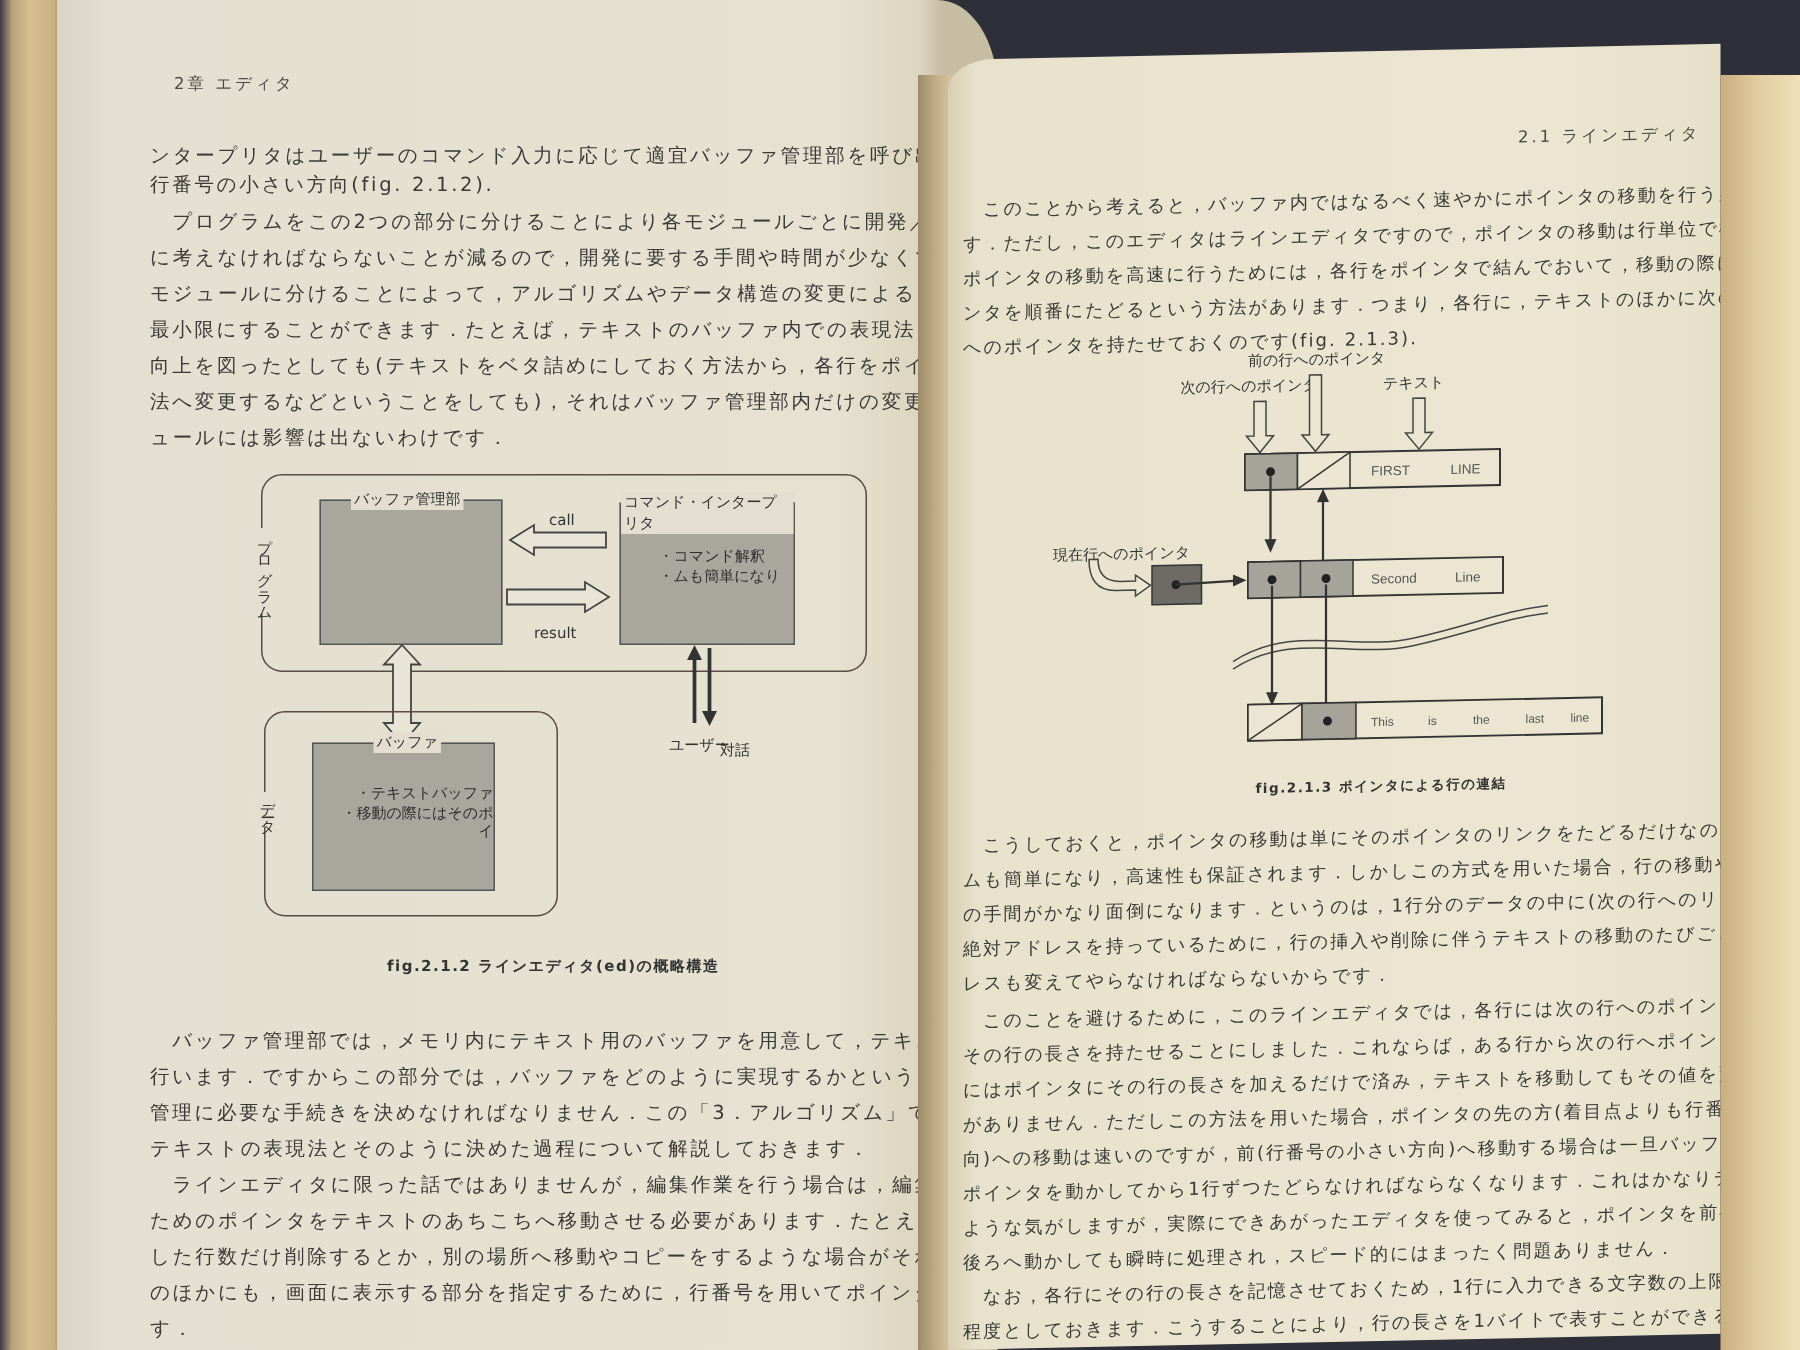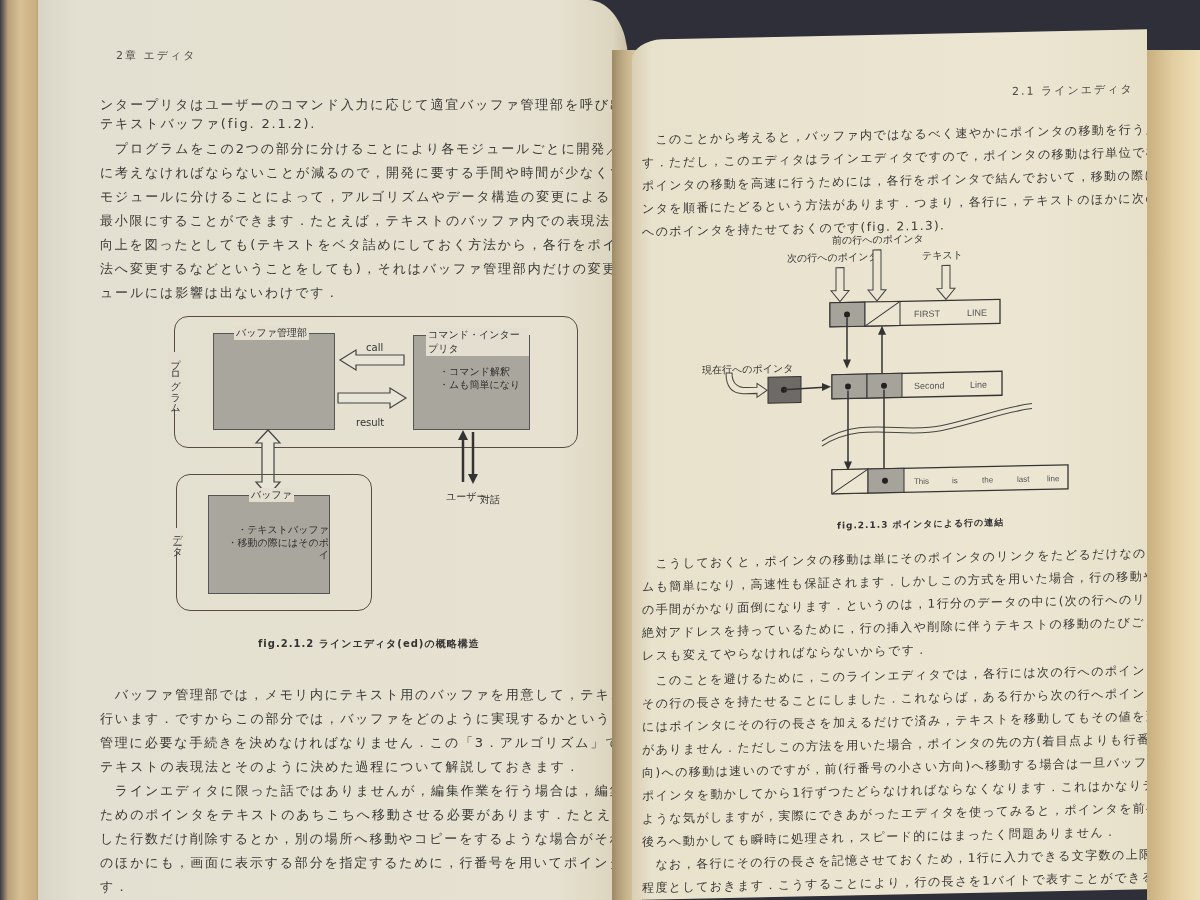--- a/index.html
+++ b/index.html
@@ -1,18 +1,18 @@
 <!DOCTYPE html>
 <html><head>
 <meta charset="utf-8">
 <style>
   html,body{margin:0;padding:0;}
   body{width:1200px;height:900px;overflow:hidden;background:#2e2f38;position:relative;font-family:"DejaVu Sans",sans-serif;}
   .left-edge{position:absolute;left:0;top:0;width:40px;height:900px;background:linear-gradient(90deg,#3a3a44 0,#b9a27a 8px,#d6bf92 20px,#c9b083 36px,#a89066 40px);}
-  .left-page{position:absolute;left:38px;top:0;width:590px;height:900px;background:linear-gradient(90deg,#d9d5c6 0,#e4e0d1 40px,#e6e1d0 520px,#dcd5bf 575px,#c7bda2 590px);border-top-right-radius:40px 60px;}
+  .left-page{position:absolute;left:38px;top:0;width:590px;height:900px;background:linear-gradient(90deg,#d9d5c6 0,#e4e0d1 40px,#e6e1d0 520px,#dcd5bf 575px,#c7bda2 590px);border-top-right-radius:40px 60px;padding-left:37px;}
   .gutter{position:absolute;left:612px;top:50px;width:30px;height:850px;background:linear-gradient(90deg,#9c8a68,#c2ae86 40%,#d3c19a 70%,#c6b38c);}
   .right-page{position:absolute;left:632px;top:40px;width:515px;height:860px;background:linear-gradient(90deg,#d9cfb3 0,#e8e2cd 20px,#ebe5d2 400px,#e7e0c9 515px);border-top-left-radius:30px 20px;transform:skewY(-1.2deg);transform-origin:left top;}
   .right-edge{position:absolute;left:1147px;top:50px;width:53px;height:850px;background:linear-gradient(90deg,#c9af7f,#e2cea1 50%,#efdfb8);}
   .txt{position:absolute;color:#3a3936;font-size:13px;letter-spacing:1.8px;white-space:nowrap;line-height:29px;}
   .hdr{position:absolute;font-size:11px;color:#4b4a45;letter-spacing:2px;}
   .box{position:absolute;border:1.5px solid #5a4a44;border-radius:14px;}
   .gbox{position:absolute;background:#a8a69d;border:1px solid #555;}
   .gbox .t{position:absolute;top:-8px;left:20px;font-size:10px;background:#e3ded0;padding:0 2px;color:#333;}
   .lst{position:absolute;font-size:10px;color:#2e2e2e;line-height:12.5px;}
   .side{position:absolute;font-size:10px;color:#333;writing-mode:vertical-rl;background:#e3ded0;}
@@ -22,40 +22,40 @@
 </head>
 <body>
 
 <div class="left-edge"></div>
 
 <div class="left-page">
   <div class="hdr" style="left:78px;top:48px;">2章 エディタ</div>
 
   <div>
     <div class="txt" style="left:62px;top:90px;">ンタープリタはユーザーのコマンド入力に応じて適宜バッファ管理部を呼び出すことによって編</div>
-    <div class="txt" style="left:62px;top:109px;">テキストバッファ(fig. 2.1.2).</div>
+    <div class="txt" style="left:62px;top:109px;">行番号の小さい方向(fig. 2.1.2).</div>
     <div class="txt" style="left:62px;top:134px;">　プログラムをこの2つの部分に分けることにより各モジュールごとに開発／設計ができ，一</div>
     <div class="txt" style="left:62px;top:158px;">に考えなければならないことが減るので，開発に要する手間や時間が少なくて済みます．また，</div>
     <div class="txt" style="left:62px;top:182px;">モジュールに分けることによって，アルゴリズムやデータ構造の変更によるプログラムの修正を</div>
     <div class="txt" style="left:62px;top:206px;">最小限にすることができます．たとえば，テキストのバッファ内での表現法を変えて処理速度の</div>
     <div class="txt" style="left:62px;top:230px;">向上を図ったとしても(テキストをベタ詰めにしておく方法から，各行をポインタでリンクする方</div>
     <div class="txt" style="left:62px;top:254px;">法へ変更するなどということをしても)，それはバッファ管理部内だけの変更で済み，ほかのモジ</div>
     <div class="txt" style="left:62px;top:278px;">ュールには影響は出ないわけです．</div>
   </div>
 
   <div>
     <div class="box" style="left:136px;top:316px;width:402px;height:130px;"></div>
     <div class="side" style="left:130px;top:352px;">プログラム</div>
 
     <div class="gbox" style="left:175px;top:333px;width:120px;height:95px;">
       <div class="t">バッファ管理部</div>
     </div>
 
     <div class="gbox" style="left:375px;top:335px;width:115px;height:93px;">
-      <div class="t" style="left:12px;font-family:Liberation Serif, serif;">コマンド・インタープリタ</div>
+      <div class="t" style="left:0;font-family:Liberation Serif, serif;">コマンド・インタープリタ</div>
       <div class="lst" style="left:25px;top:30px;">
         <div>・コマンド解釈</div>
         <div>・ムも簡単になり</div>
       </div>
     </div>
 
     <svg style="position:absolute;left:0;top:0;" width="590" height="900">
 
       <polygon points="302,360 318,350 318,355 366,355 366,365 318,365 318,370" fill="#e8e4d6" stroke="#444" stroke-width="1.2"></polygon>
 

